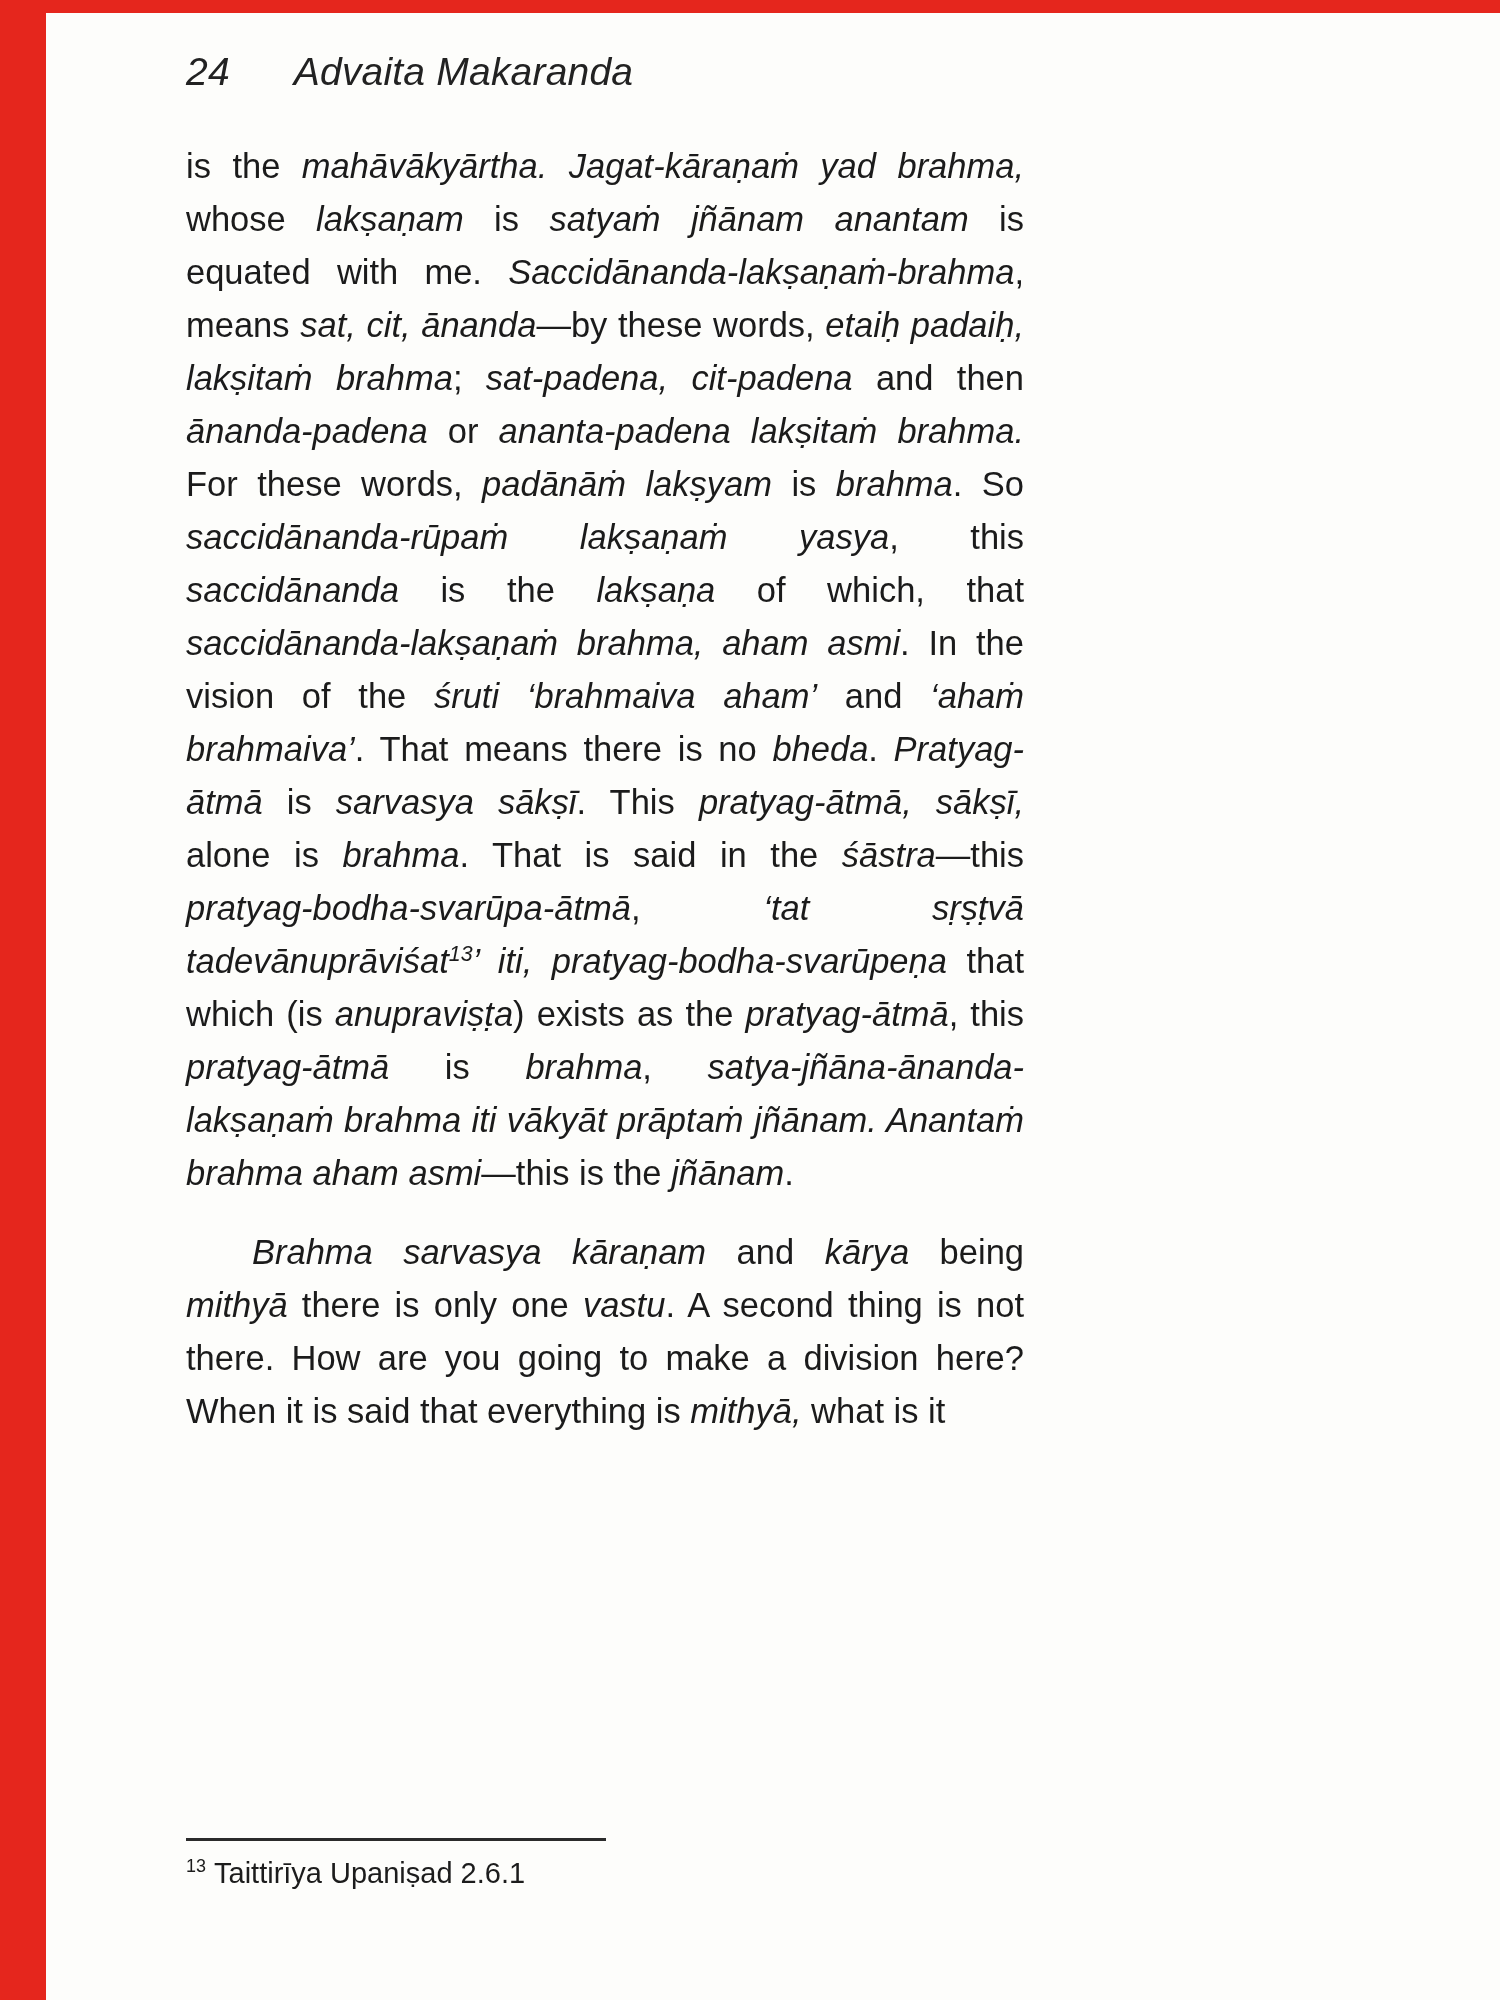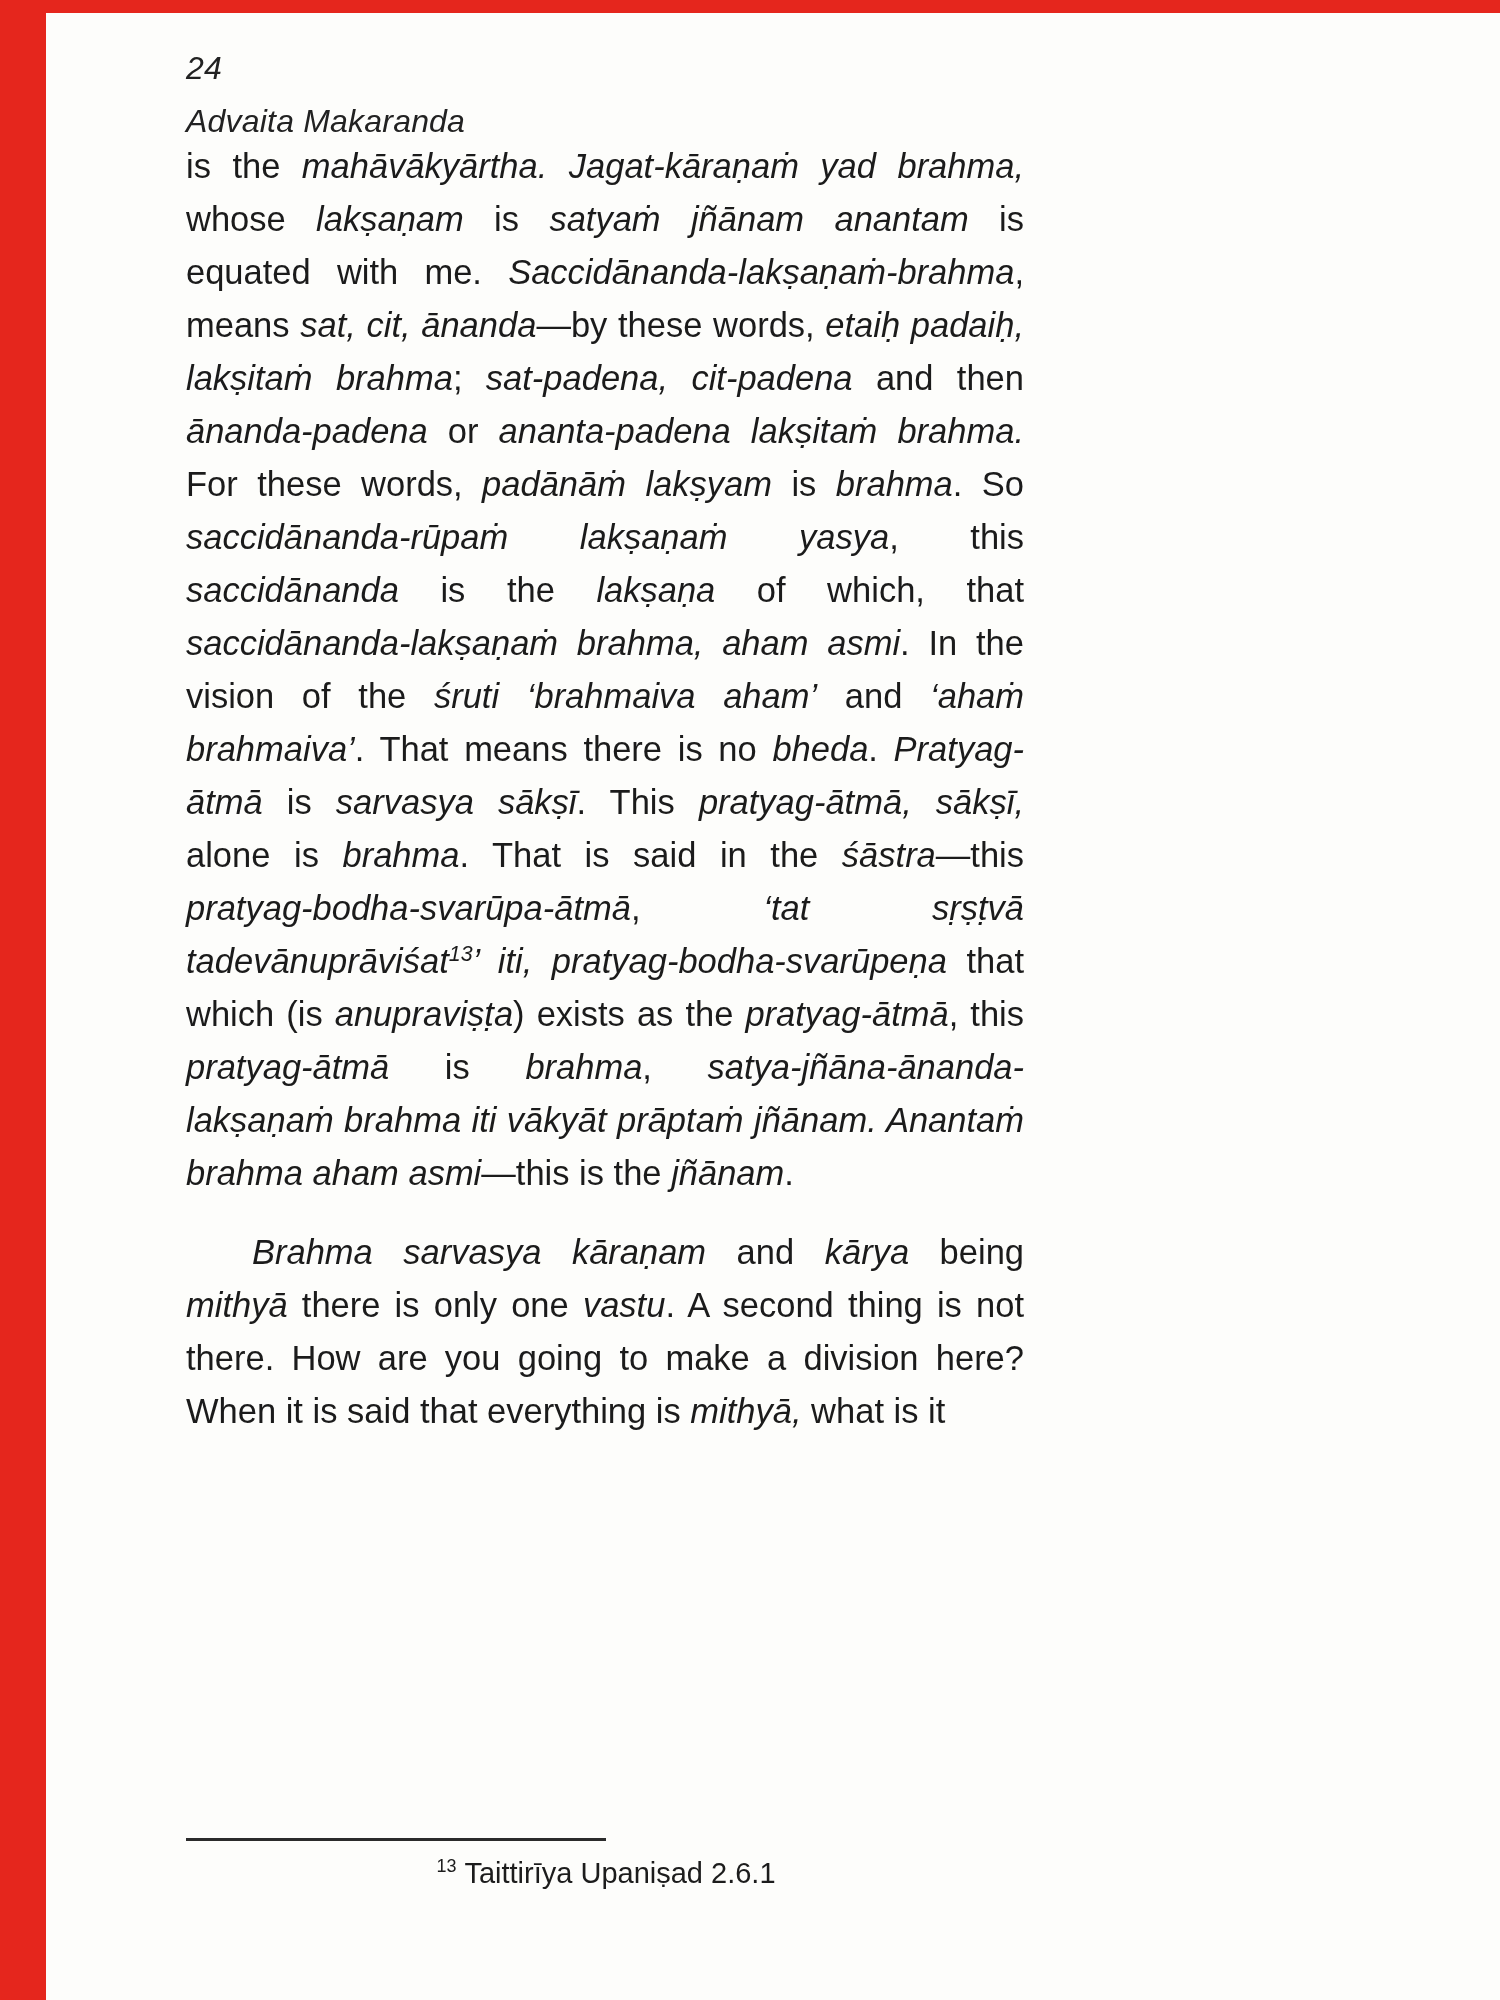--- a/index.html
+++ b/index.html
@@ -22,27 +22,26 @@
     position:absolute;left:0;top:0;width:46px;height:100%;
     background:var(--binding-red);
   }
   .strip-top{
     position:absolute;left:0;top:0;width:100%;height:13px;
     background:var(--binding-red);
   }
   .running-header{
     position:absolute;
     left:186px;top:50px;
-    font-size:32px;
+    font-size:39px;
     font-style:italic;
     color:#222;
     display:flex;
-    gap:16px;
+    gap:64px;
     letter-spacing:0.2px;
-    flex-direction:column;
   }
   .body-text{
     position:absolute;
     left:186px;top:140px;
     width:838px;
     font-size:34.5px;
     line-height:53px;
     text-align:justify;
     color:var(--ink);
   }
@@ -61,21 +60,20 @@
   }
   .footnote-rule{
     width:420px;
     border-top:3px solid #2b2b2b;
     margin-bottom:14px;
   }
   .footnote{
     font-size:29px;
     line-height:36px;
     color:#1c1c1c;
-    text-align:center;
   }
   .footnote sup{margin-right:8px;}
 </style>
 </head>
 <body>
 
 <div class="page">
 
   <div class="strip-left"></div>
   <div class="strip-top"></div>

